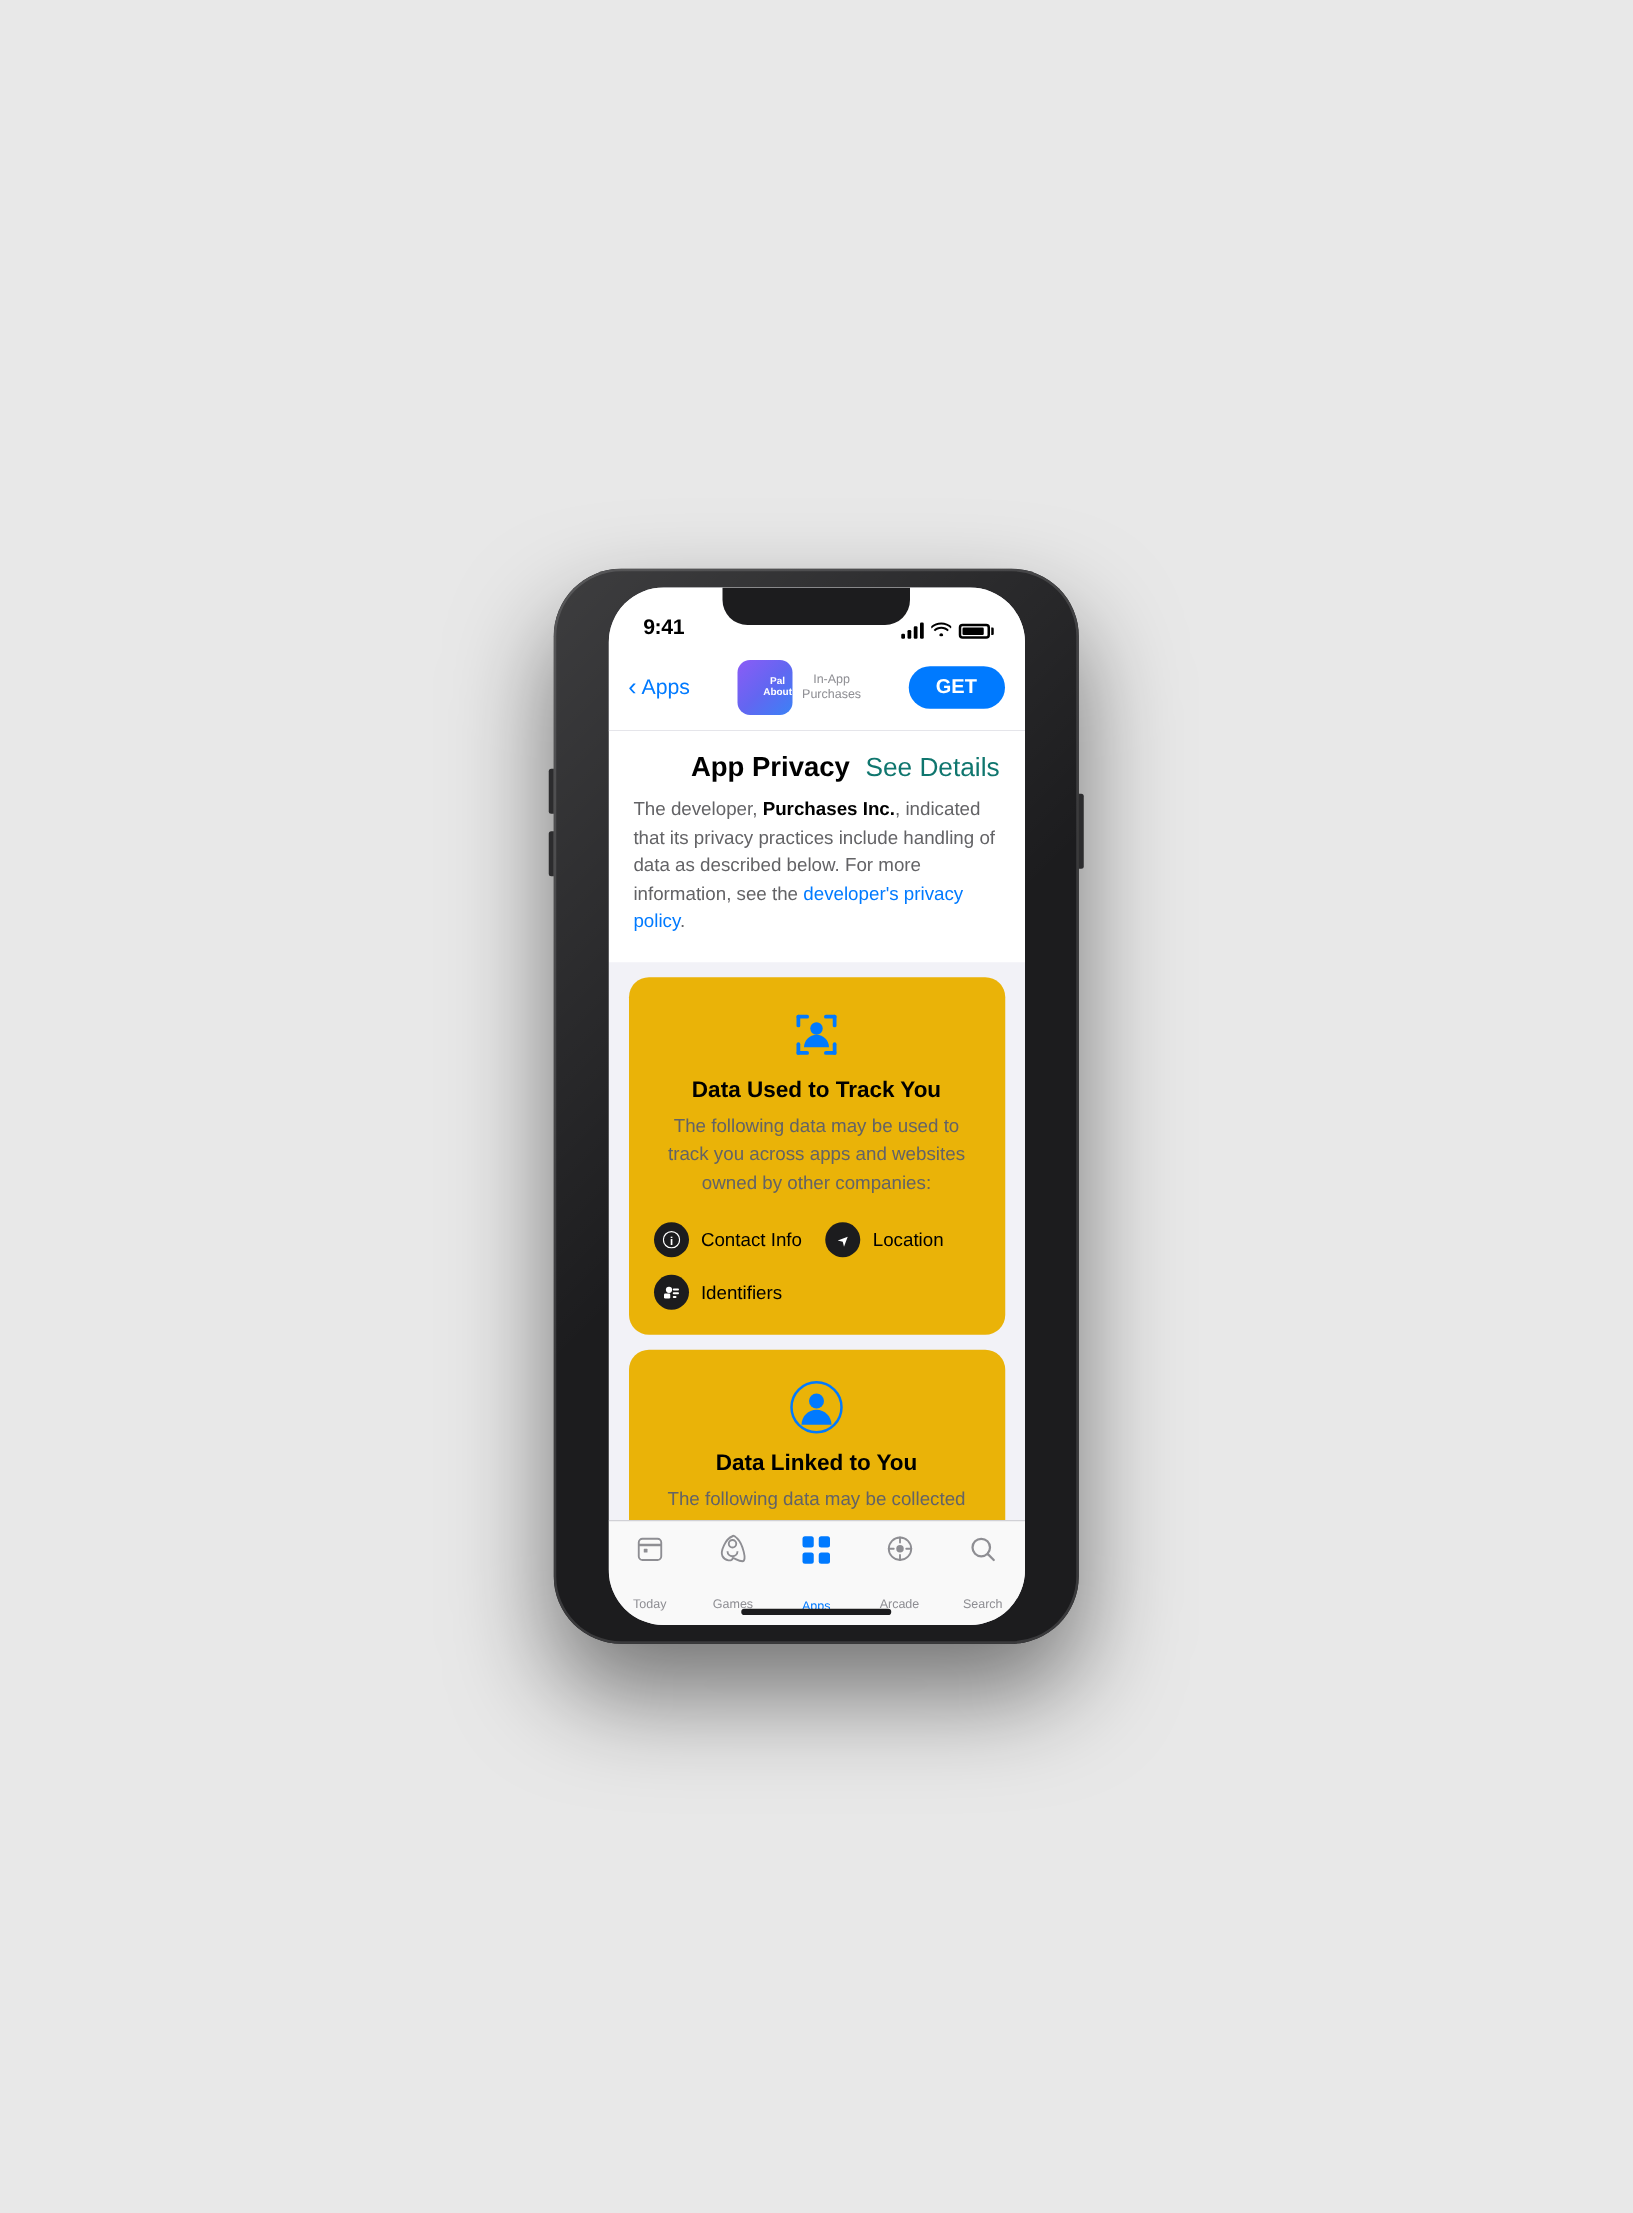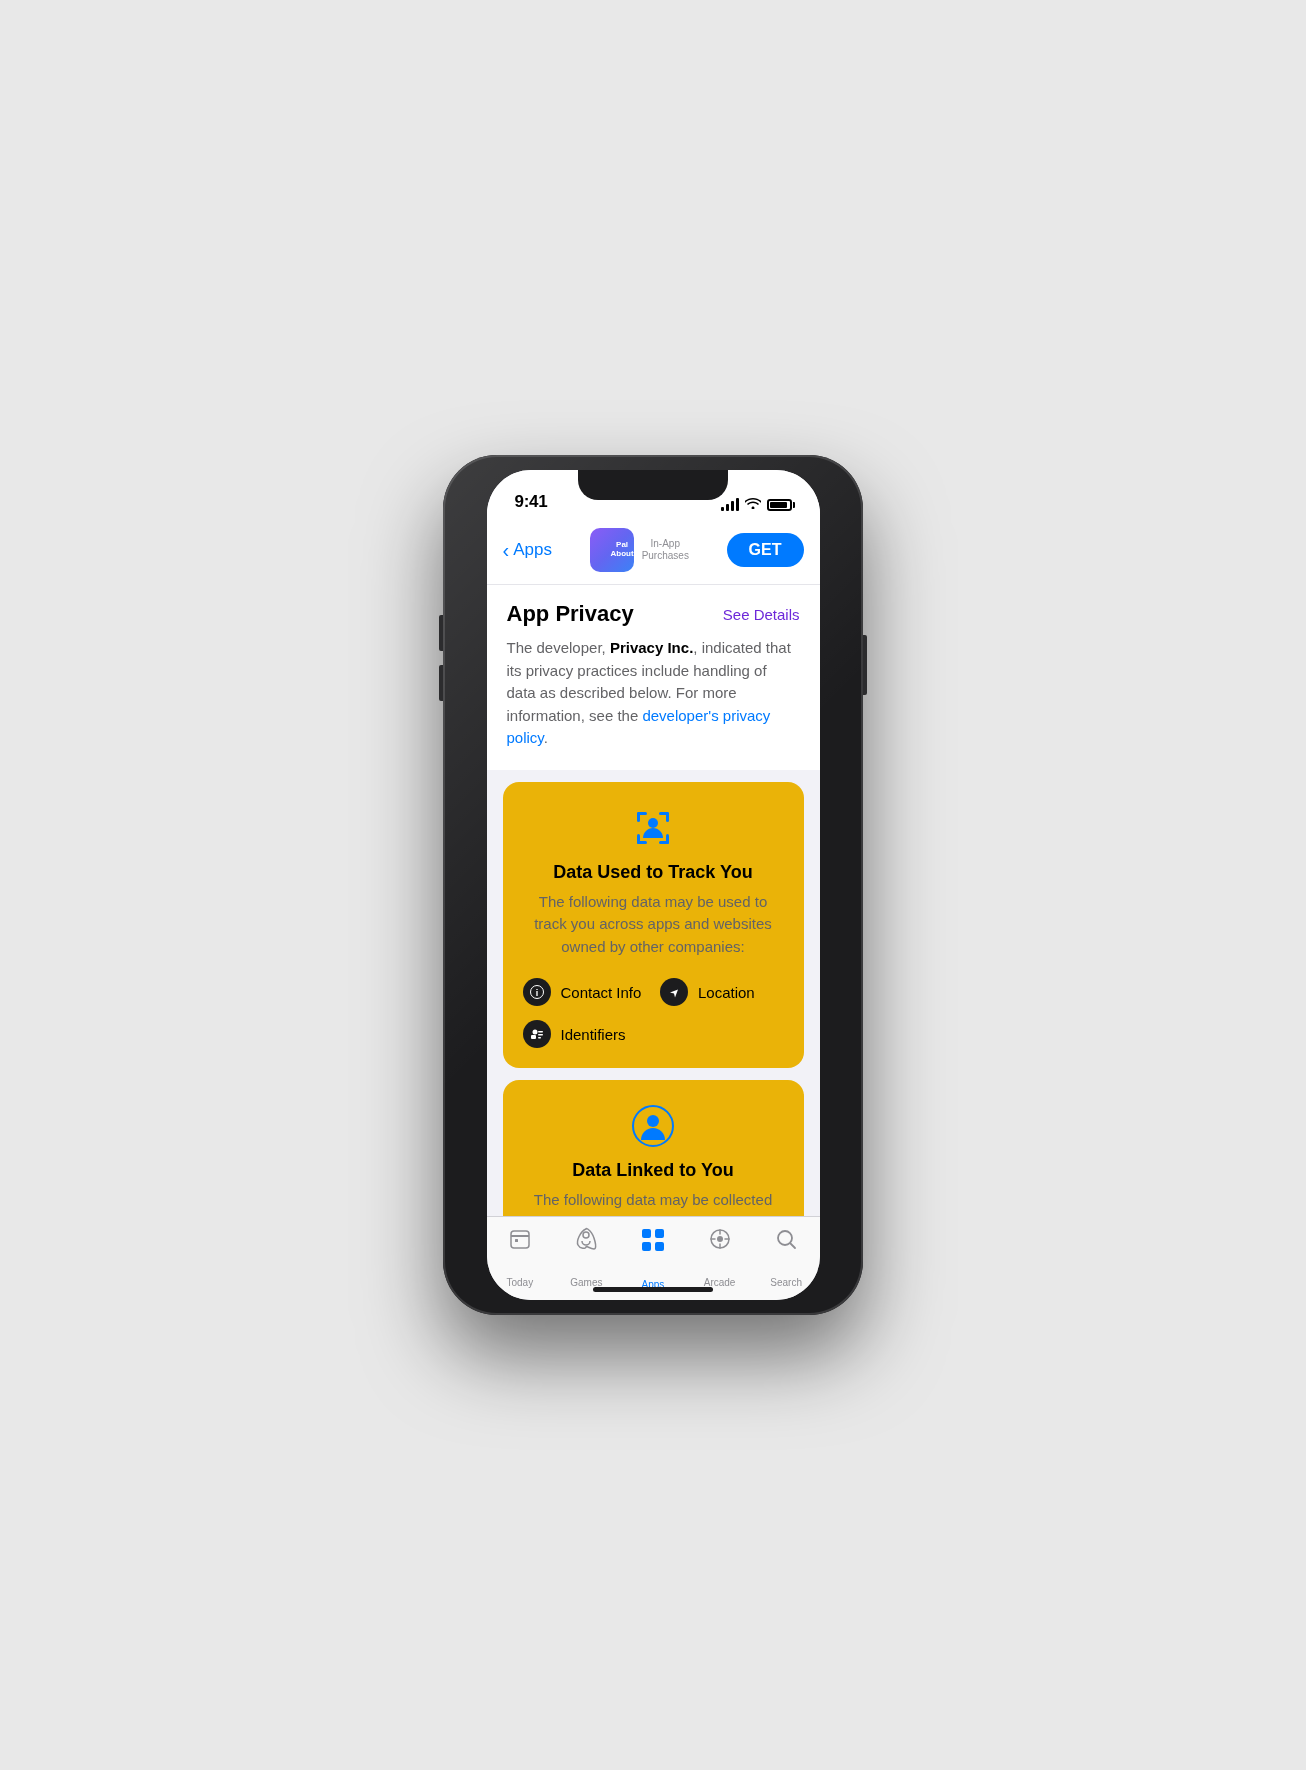--- a/index.html
+++ b/index.html
@@ -213,31 +213,32 @@
       padding-bottom: 0;
     }
     .content::-webkit-scrollbar { display: none; }
     .privacy-header {
       background: white;
       padding: 16px 20px 20px;
     }
     .privacy-title-row {
       display: flex;
       justify-content: space-between;
-      align-items: center;
+      align-items: flex-end;
       margin-bottom: 10px;
+      margin-left: 46px;
     }
     .privacy-title {
       font-size: 22px;
       font-weight: 700;
       color: #000;
     }
     .see-details {
-      color: #6d28d9;
-      font-size: 15px;
+      color: #0f766e;
+      font-size: 21px;
     }
     .privacy-desc {
       font-size: 15px;
       color: #636366;
       line-height: 1.5;
     }
     .privacy-desc strong {
       color: #000;
       font-weight: 600;
     }
@@ -399,21 +400,21 @@
     </div>
 
     <div class="content">
 
       <div class="privacy-header">
         <div class="privacy-title-row">
           <span class="privacy-title">App Privacy</span>
           <span class="see-details">See Details</span>
         </div>
         <p class="privacy-desc">
-          The developer, <strong>Privacy Inc.</strong>, indicated that its privacy practices include handling of data as described below. For more information, see the <a href="#">developer's privacy policy</a>.
+          The developer, <strong>Purchases Inc.</strong>, indicated that its privacy practices include handling of data as described below. For more information, see the <a href="#">developer's privacy policy</a>.
         </p>
       </div>
 
       <div class="card">
         <div class="card-icon track-icon">
           <svg viewBox="0 0 44 44" fill="none" xmlns="http://www.w3.org/2000/svg">
 
             <rect x="6" y="6" width="10" height="3" rx="1.5" fill="#007aff"></rect>
             <rect x="6" y="6" width="3" height="10" rx="1.5" fill="#007aff"></rect>
             <rect x="28" y="6" width="10" height="3" rx="1.5" fill="#007aff"></rect>

